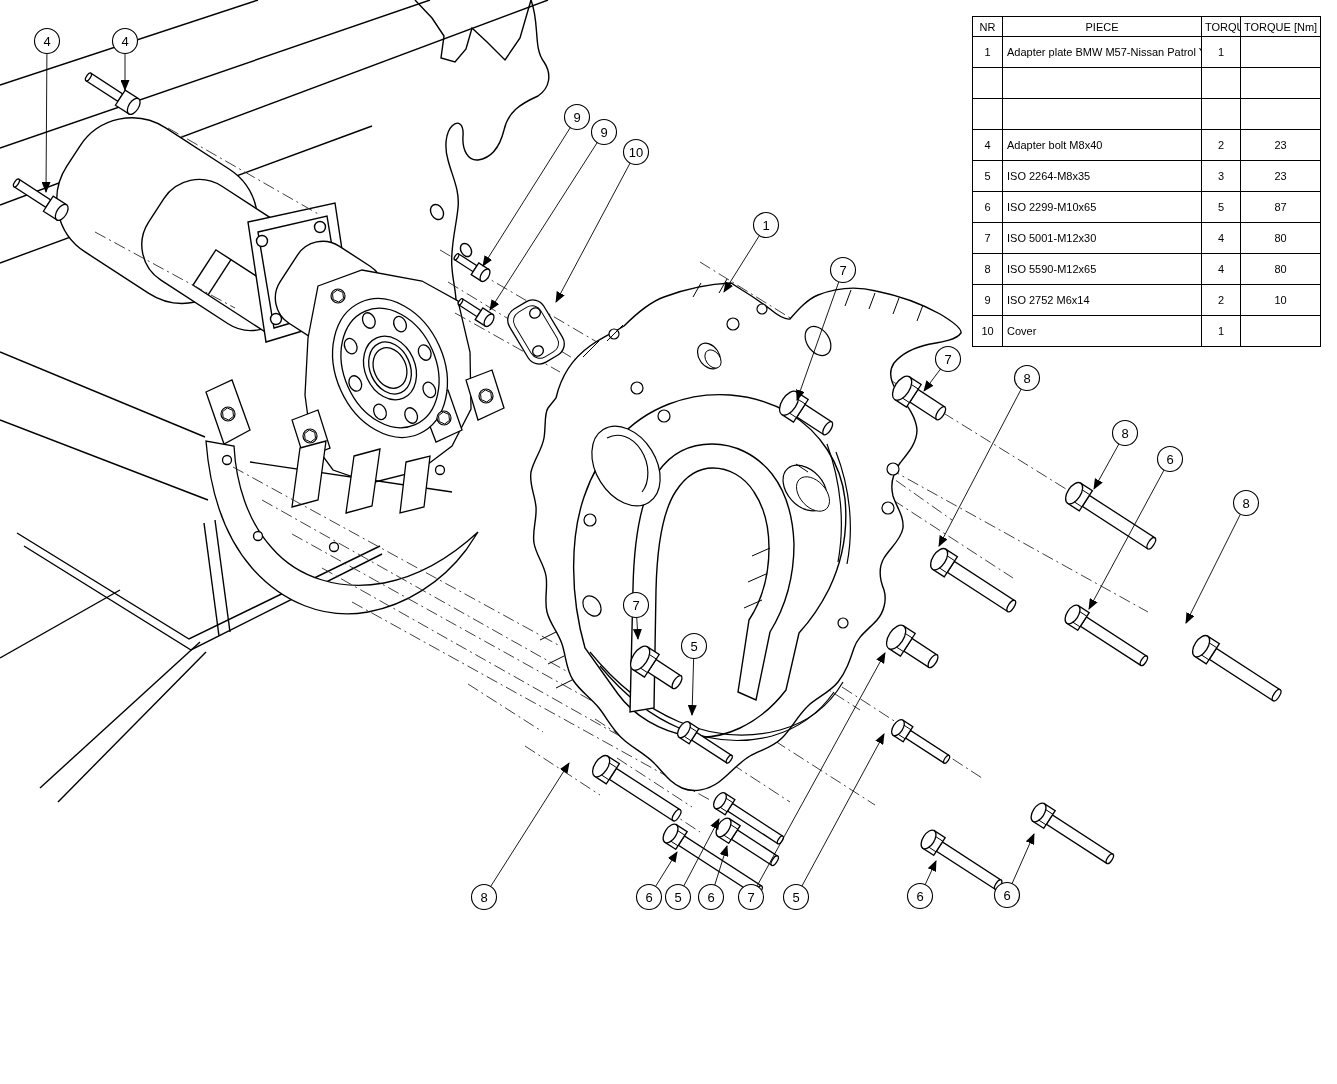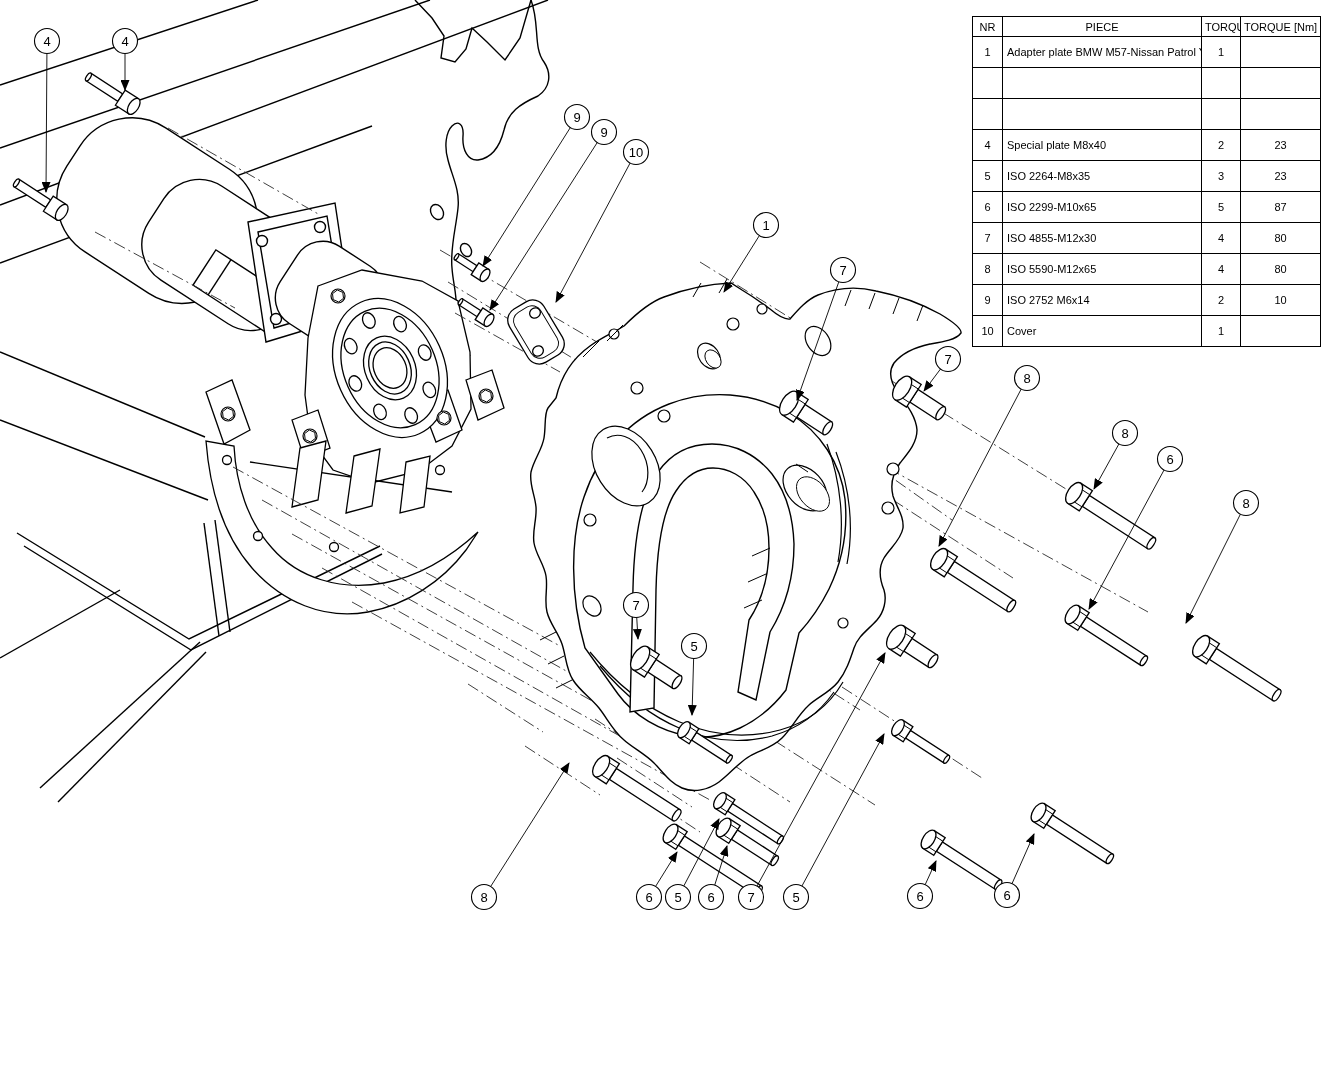--- a/index.html
+++ b/index.html
@@ -549,39 +549,39 @@
         <td class="c"></td>
       </tr>
       <tr>
         <td class="c"></td>
         <td class="l"></td>
         <td class="c"></td>
         <td class="c"></td>
       </tr>
       <tr>
         <td class="c">4</td>
-        <td class="l">Special plate M8x40</td>
+        <td class="l">Adapter bolt M8x40</td>
         <td class="c">2</td>
         <td class="c">23</td>
       </tr>
       <tr>
         <td class="c">5</td>
         <td class="l">ISO 2264-M8x35</td>
         <td class="c">3</td>
         <td class="c">23</td>
       </tr>
       <tr>
         <td class="c">6</td>
         <td class="l">ISO 2299-M10x65</td>
         <td class="c">5</td>
         <td class="c">87</td>
       </tr>
       <tr>
         <td class="c">7</td>
-        <td class="l">ISO 4855-M12x30</td>
+        <td class="l">ISO 5001-M12x30</td>
         <td class="c">4</td>
         <td class="c">80</td>
       </tr>
       <tr>
         <td class="c">8</td>
         <td class="l">ISO 5590-M12x65</td>
         <td class="c">4</td>
         <td class="c">80</td>
       </tr>
       <tr>

